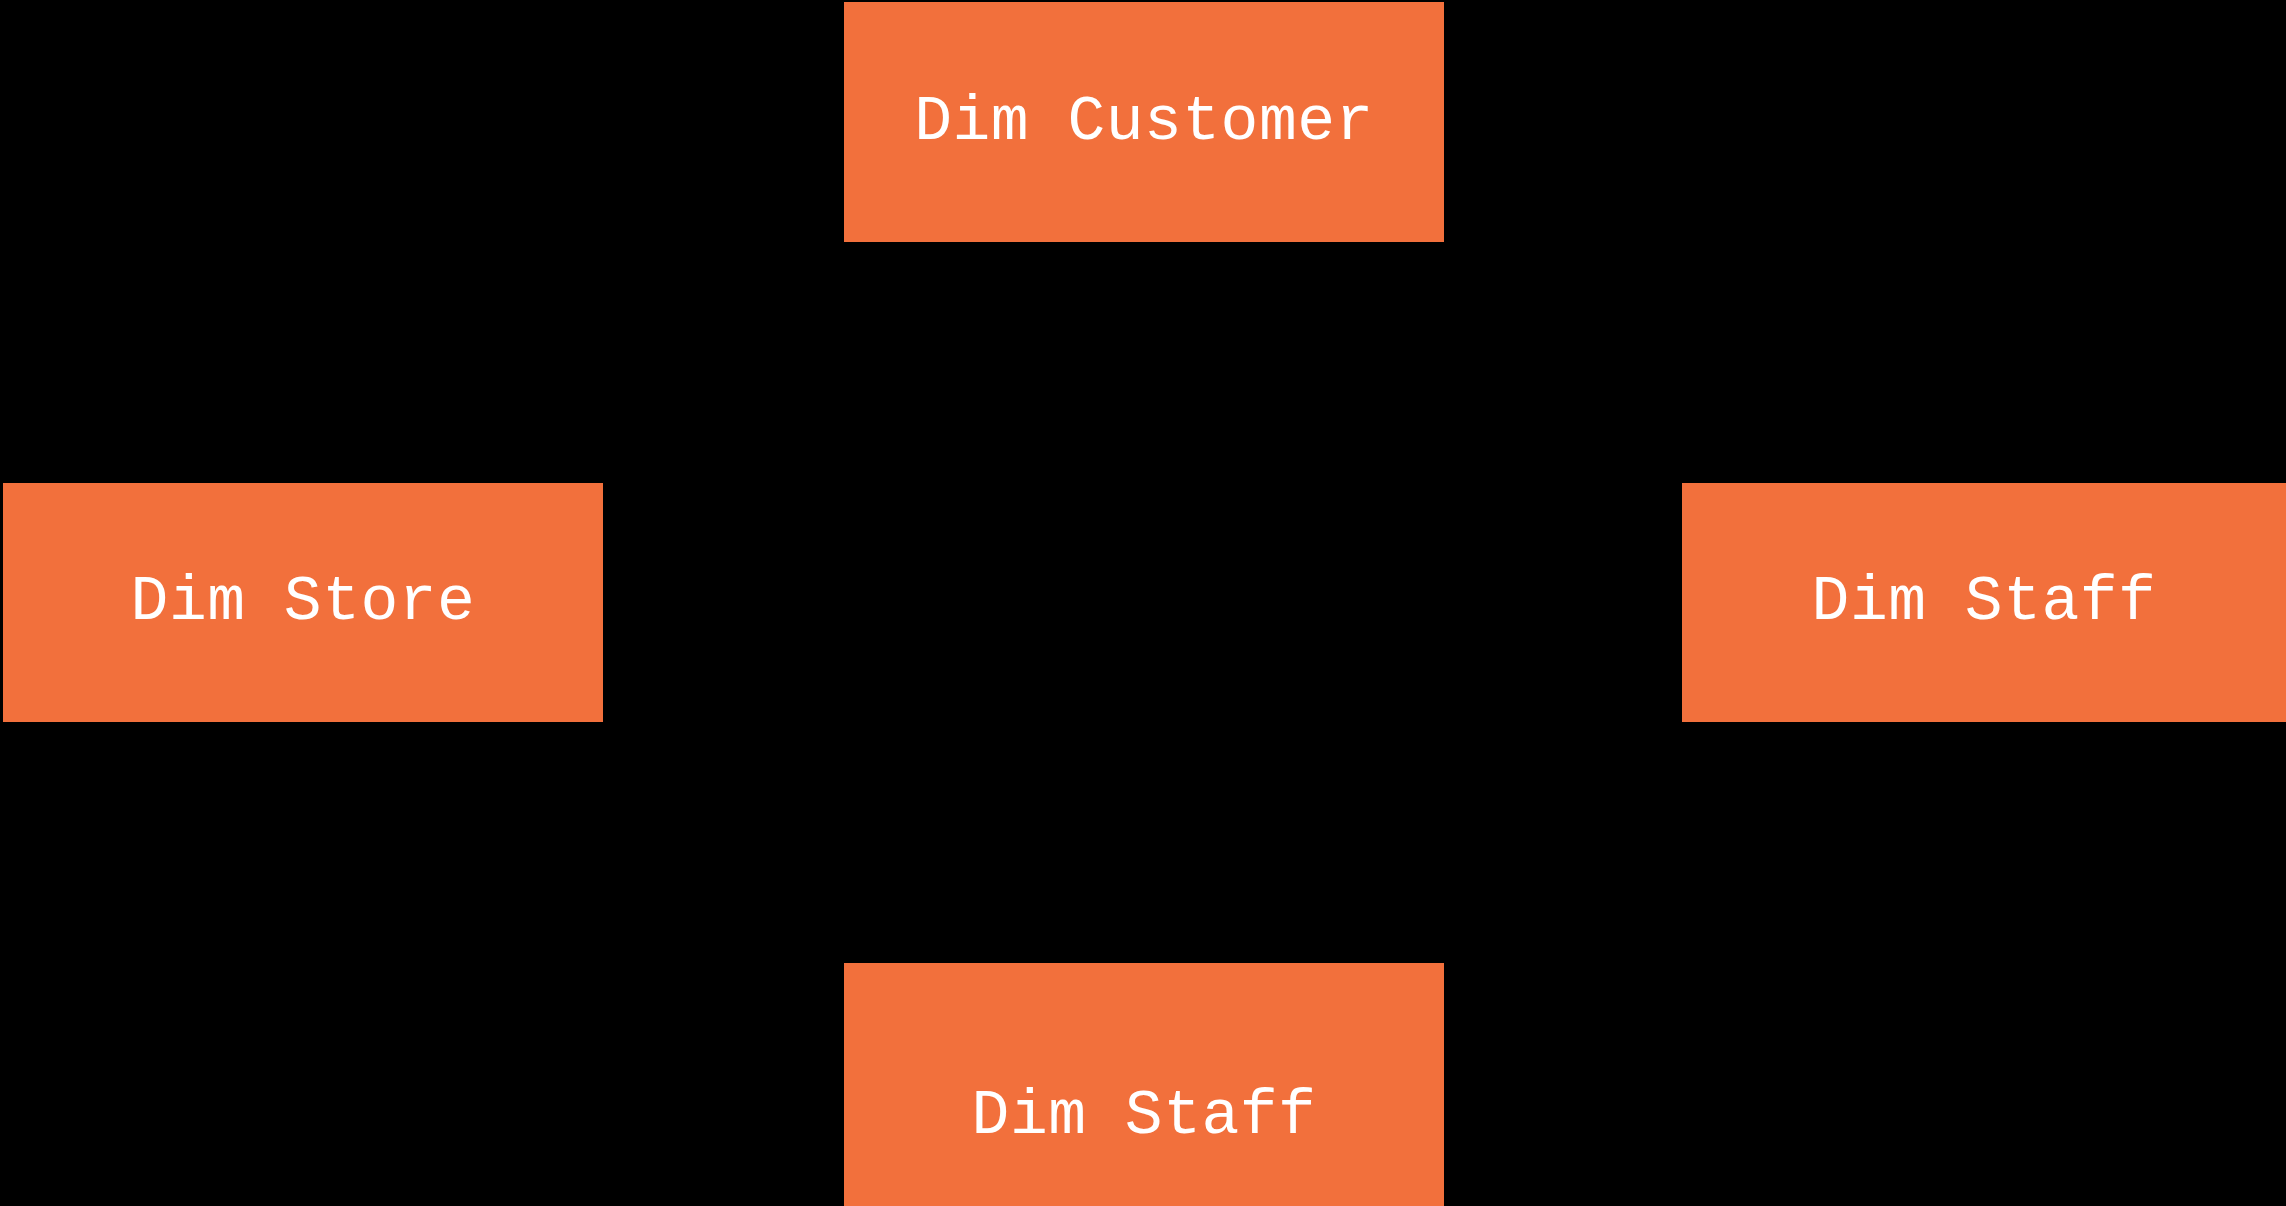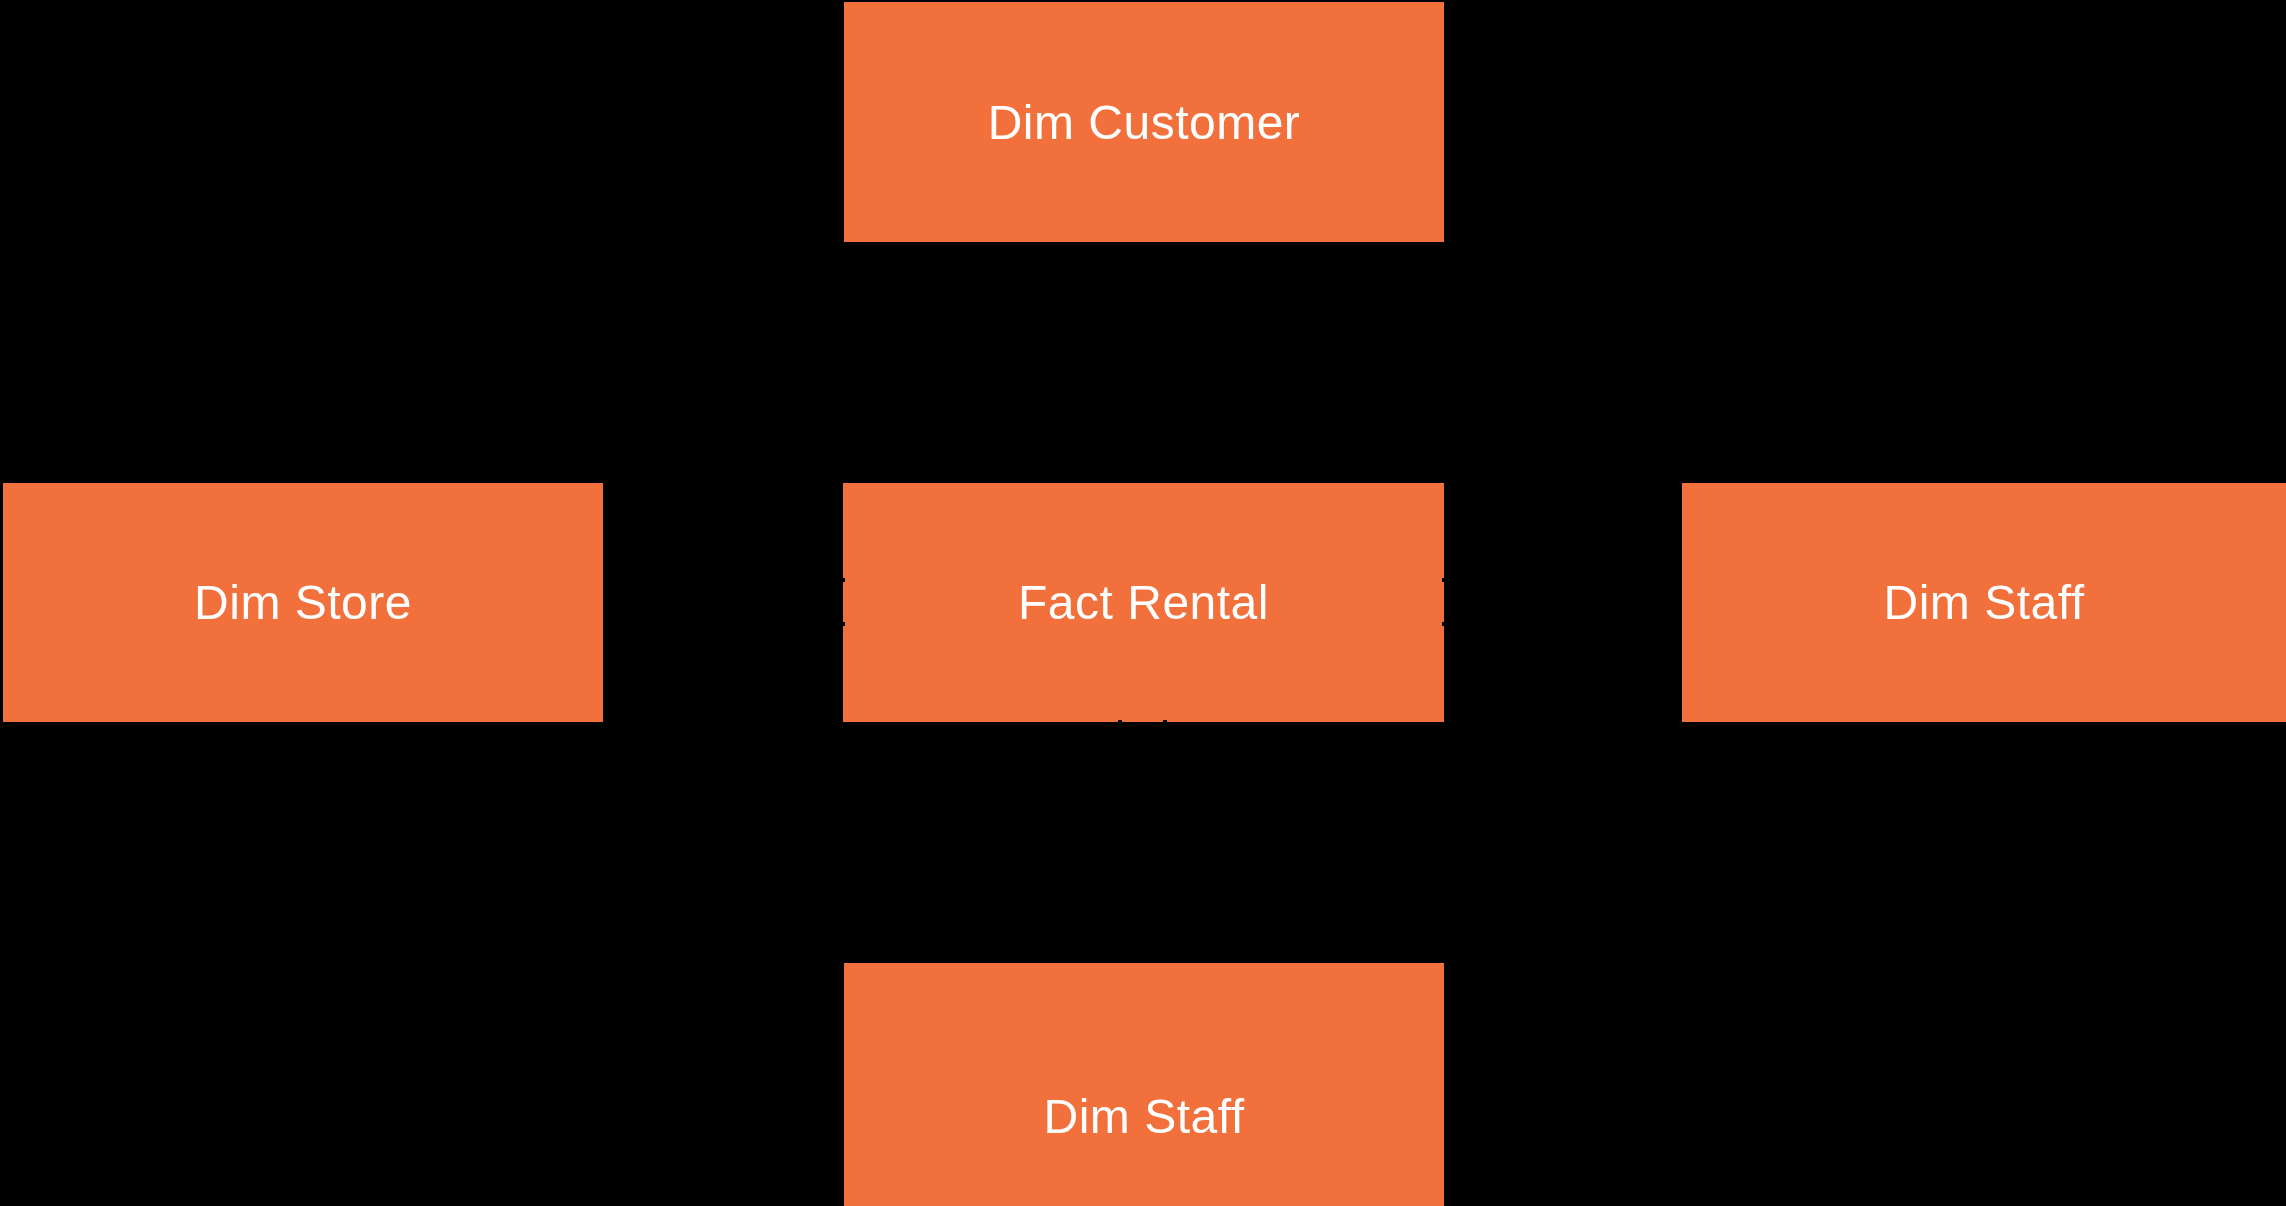--- a/index.html
+++ b/index.html
@@ -14,22 +14,22 @@
   }
   .node {
     position: absolute;
     display: flex;
     align-items: center;
     justify-content: center;
     background: #F2703C;
     z-index: 2;
   }
   .node-label {
-    font-family: Liberation Sans, sans-serif;
-    font-size: 48px;
+    font-family: Liberation Mono, monospace;
+    font-size: 63px;
     font-weight: 400;
     color: #FFFFFF;
     white-space: nowrap;
     letter-spacing: 0.5px;
   }
   .edge {
     position: absolute;
     background: #000000;
     z-index: 1;
   }
@@ -50,23 +50,20 @@
   <div class="edge" style="left: 1142px; top: 722px; width: 3px; height: 241px; background: rgb(0, 0, 0);"></div>
 
   <div class="node" style="left: 844px; top: 2px; width: 600px; height: 240px; background: rgb(242, 112, 60);">
     <span class="node-label" style="color: rgb(255, 255, 255);">Dim Customer</span>
   </div>
 
   <div class="node" style="left: 3px; top: 483px; width: 600px; height: 239px; background: rgb(242, 112, 60); text-align: center;">
     <span class="node-label" style="color: rgb(255, 255, 255);">Dim Store</span>
   </div>
 
-  <div class="node" style="left: 843px; top: 483px; width: 601px; height: 239px; background: rgb(242, 112, 60);">
-    <span class="node-label" style="color: rgb(255, 255, 255);">Fact Rental</span>
-  </div>
 
   <div class="node" style="left: 1682px; top: 483px; width: 604px; height: 239px; background: rgb(242, 112, 60);">
     <span class="node-label" style="color: rgb(255, 255, 255);">Dim Staff</span>
   </div>
 
   <div class="node" style="left: 844px; top: 963px; width: 600px; height: 306px; background: rgb(242, 112, 60);">
     <span class="node-label" style="color: rgb(255, 255, 255);">Dim Staff</span>
   </div>
 
   <div class="tick" style="left: 841px; top: 578px; width: 4px; height: 4px; background: rgb(0, 0, 0);"></div>

